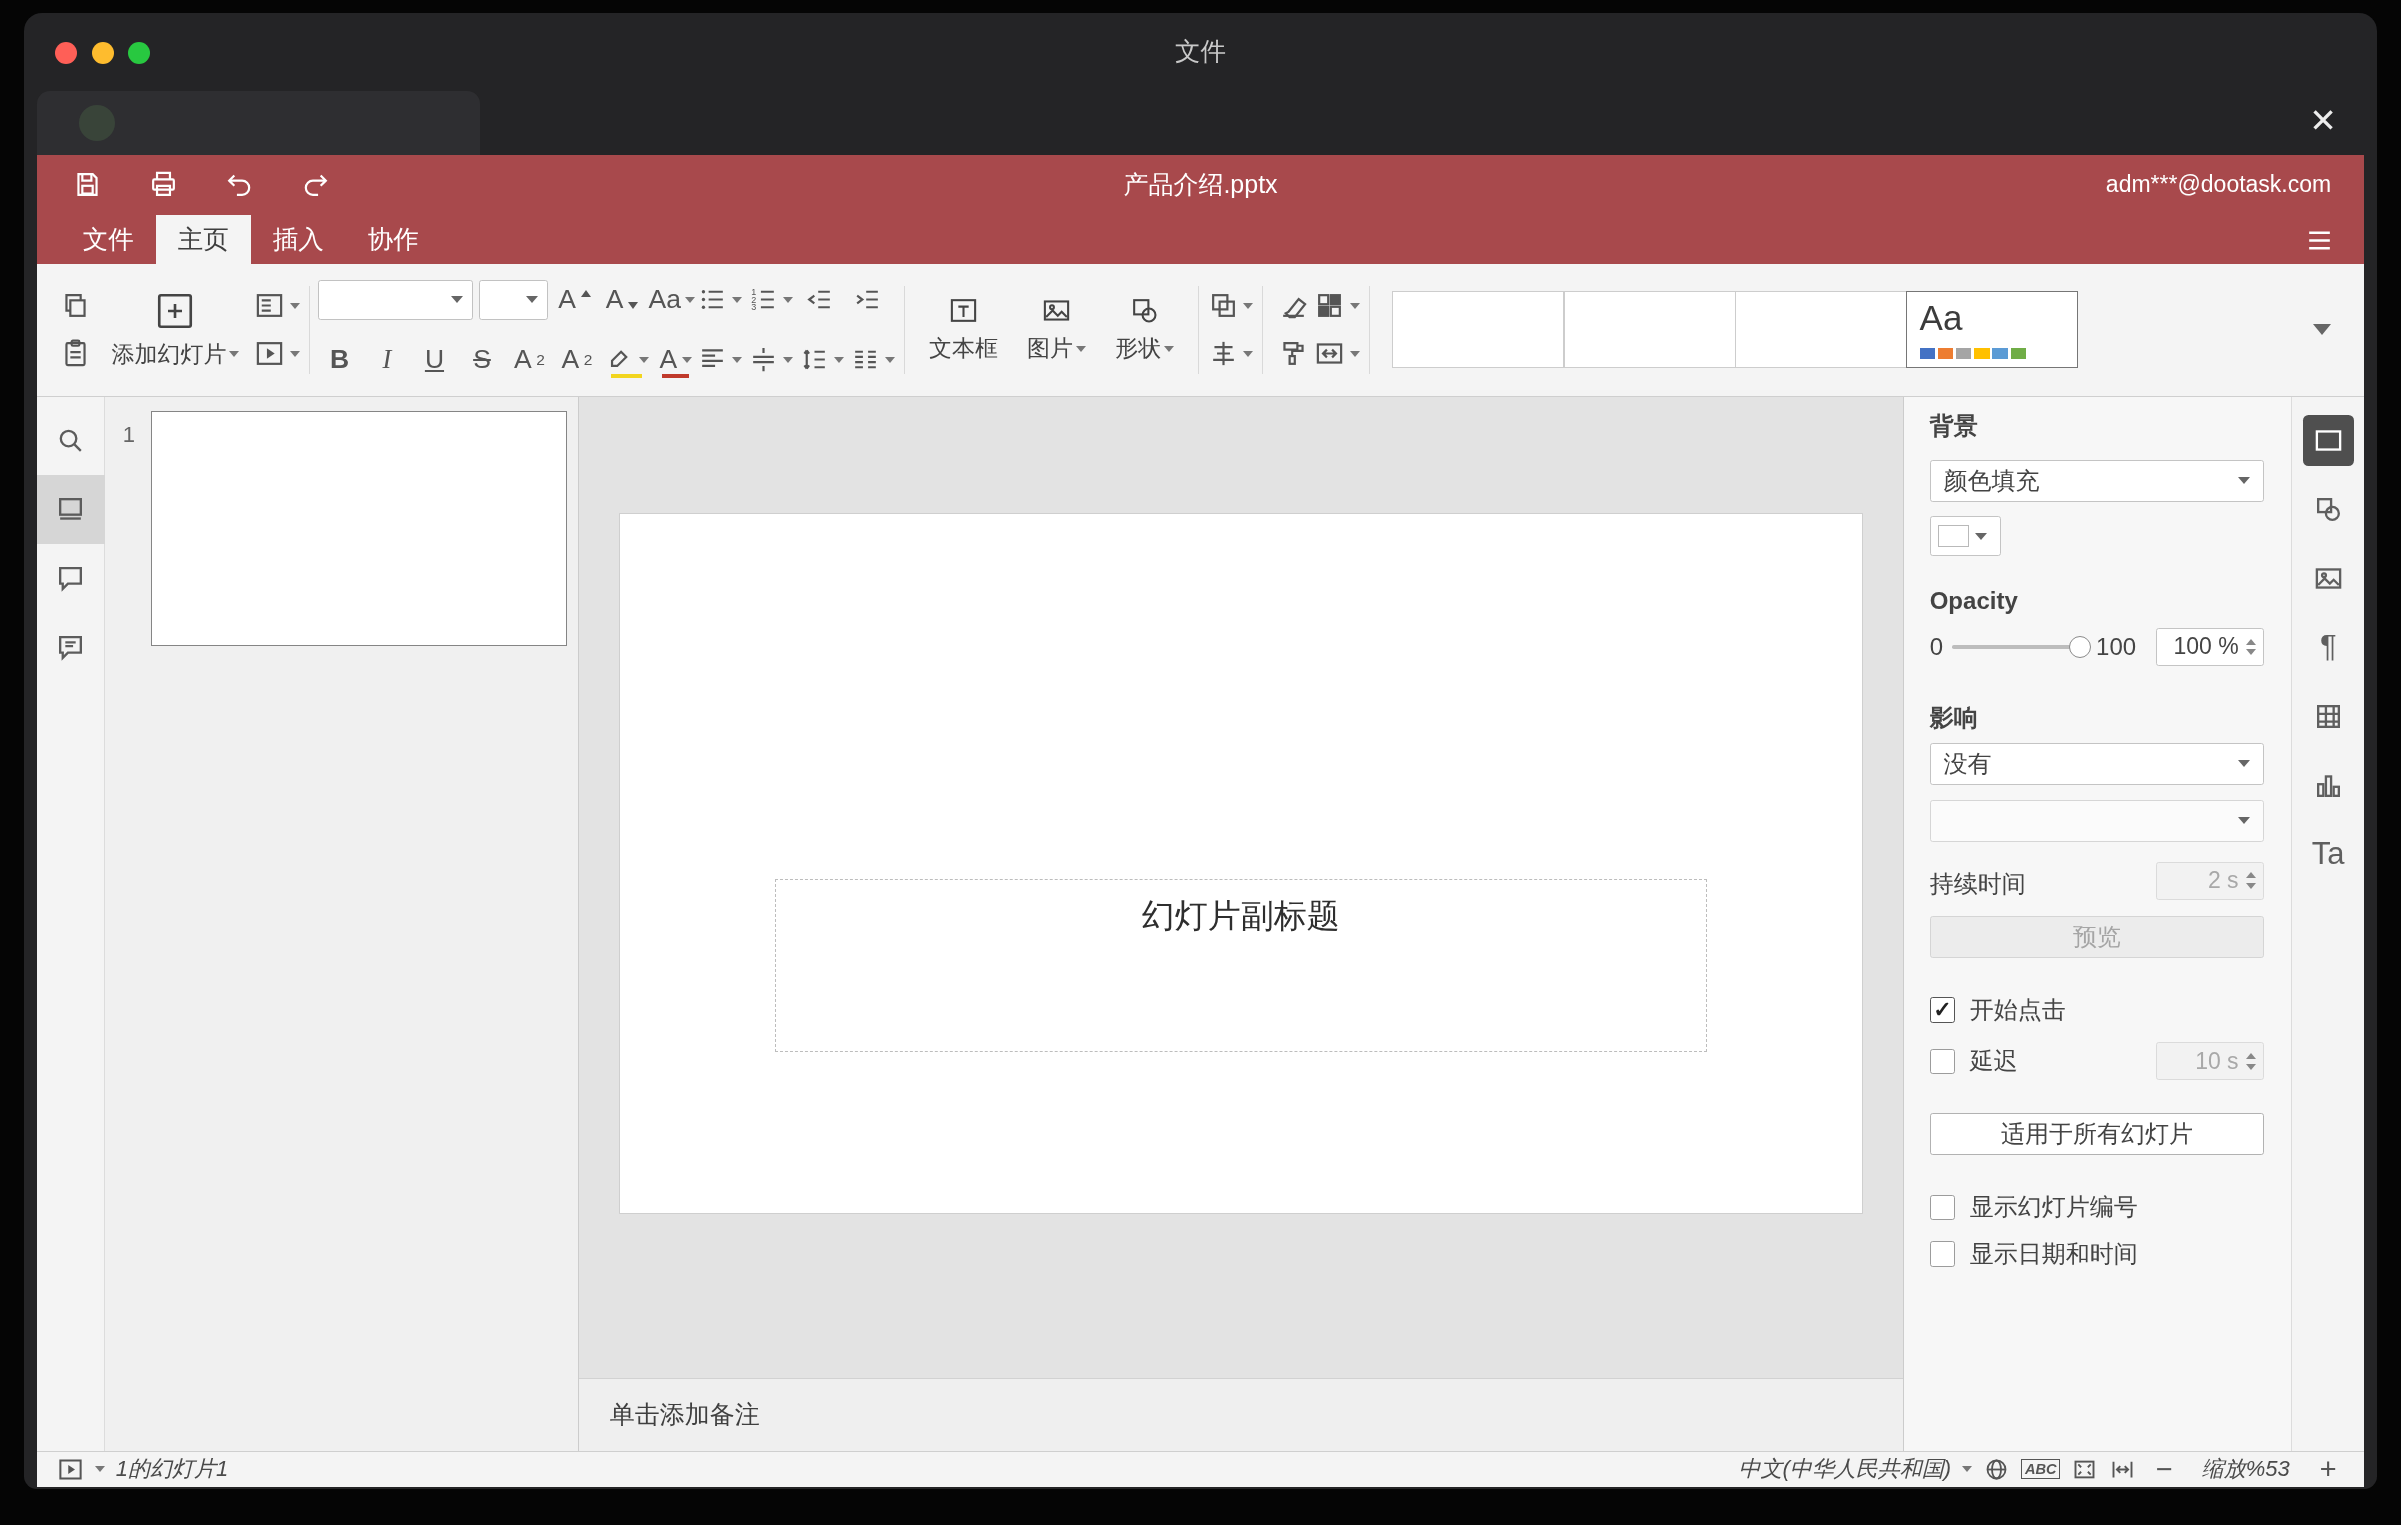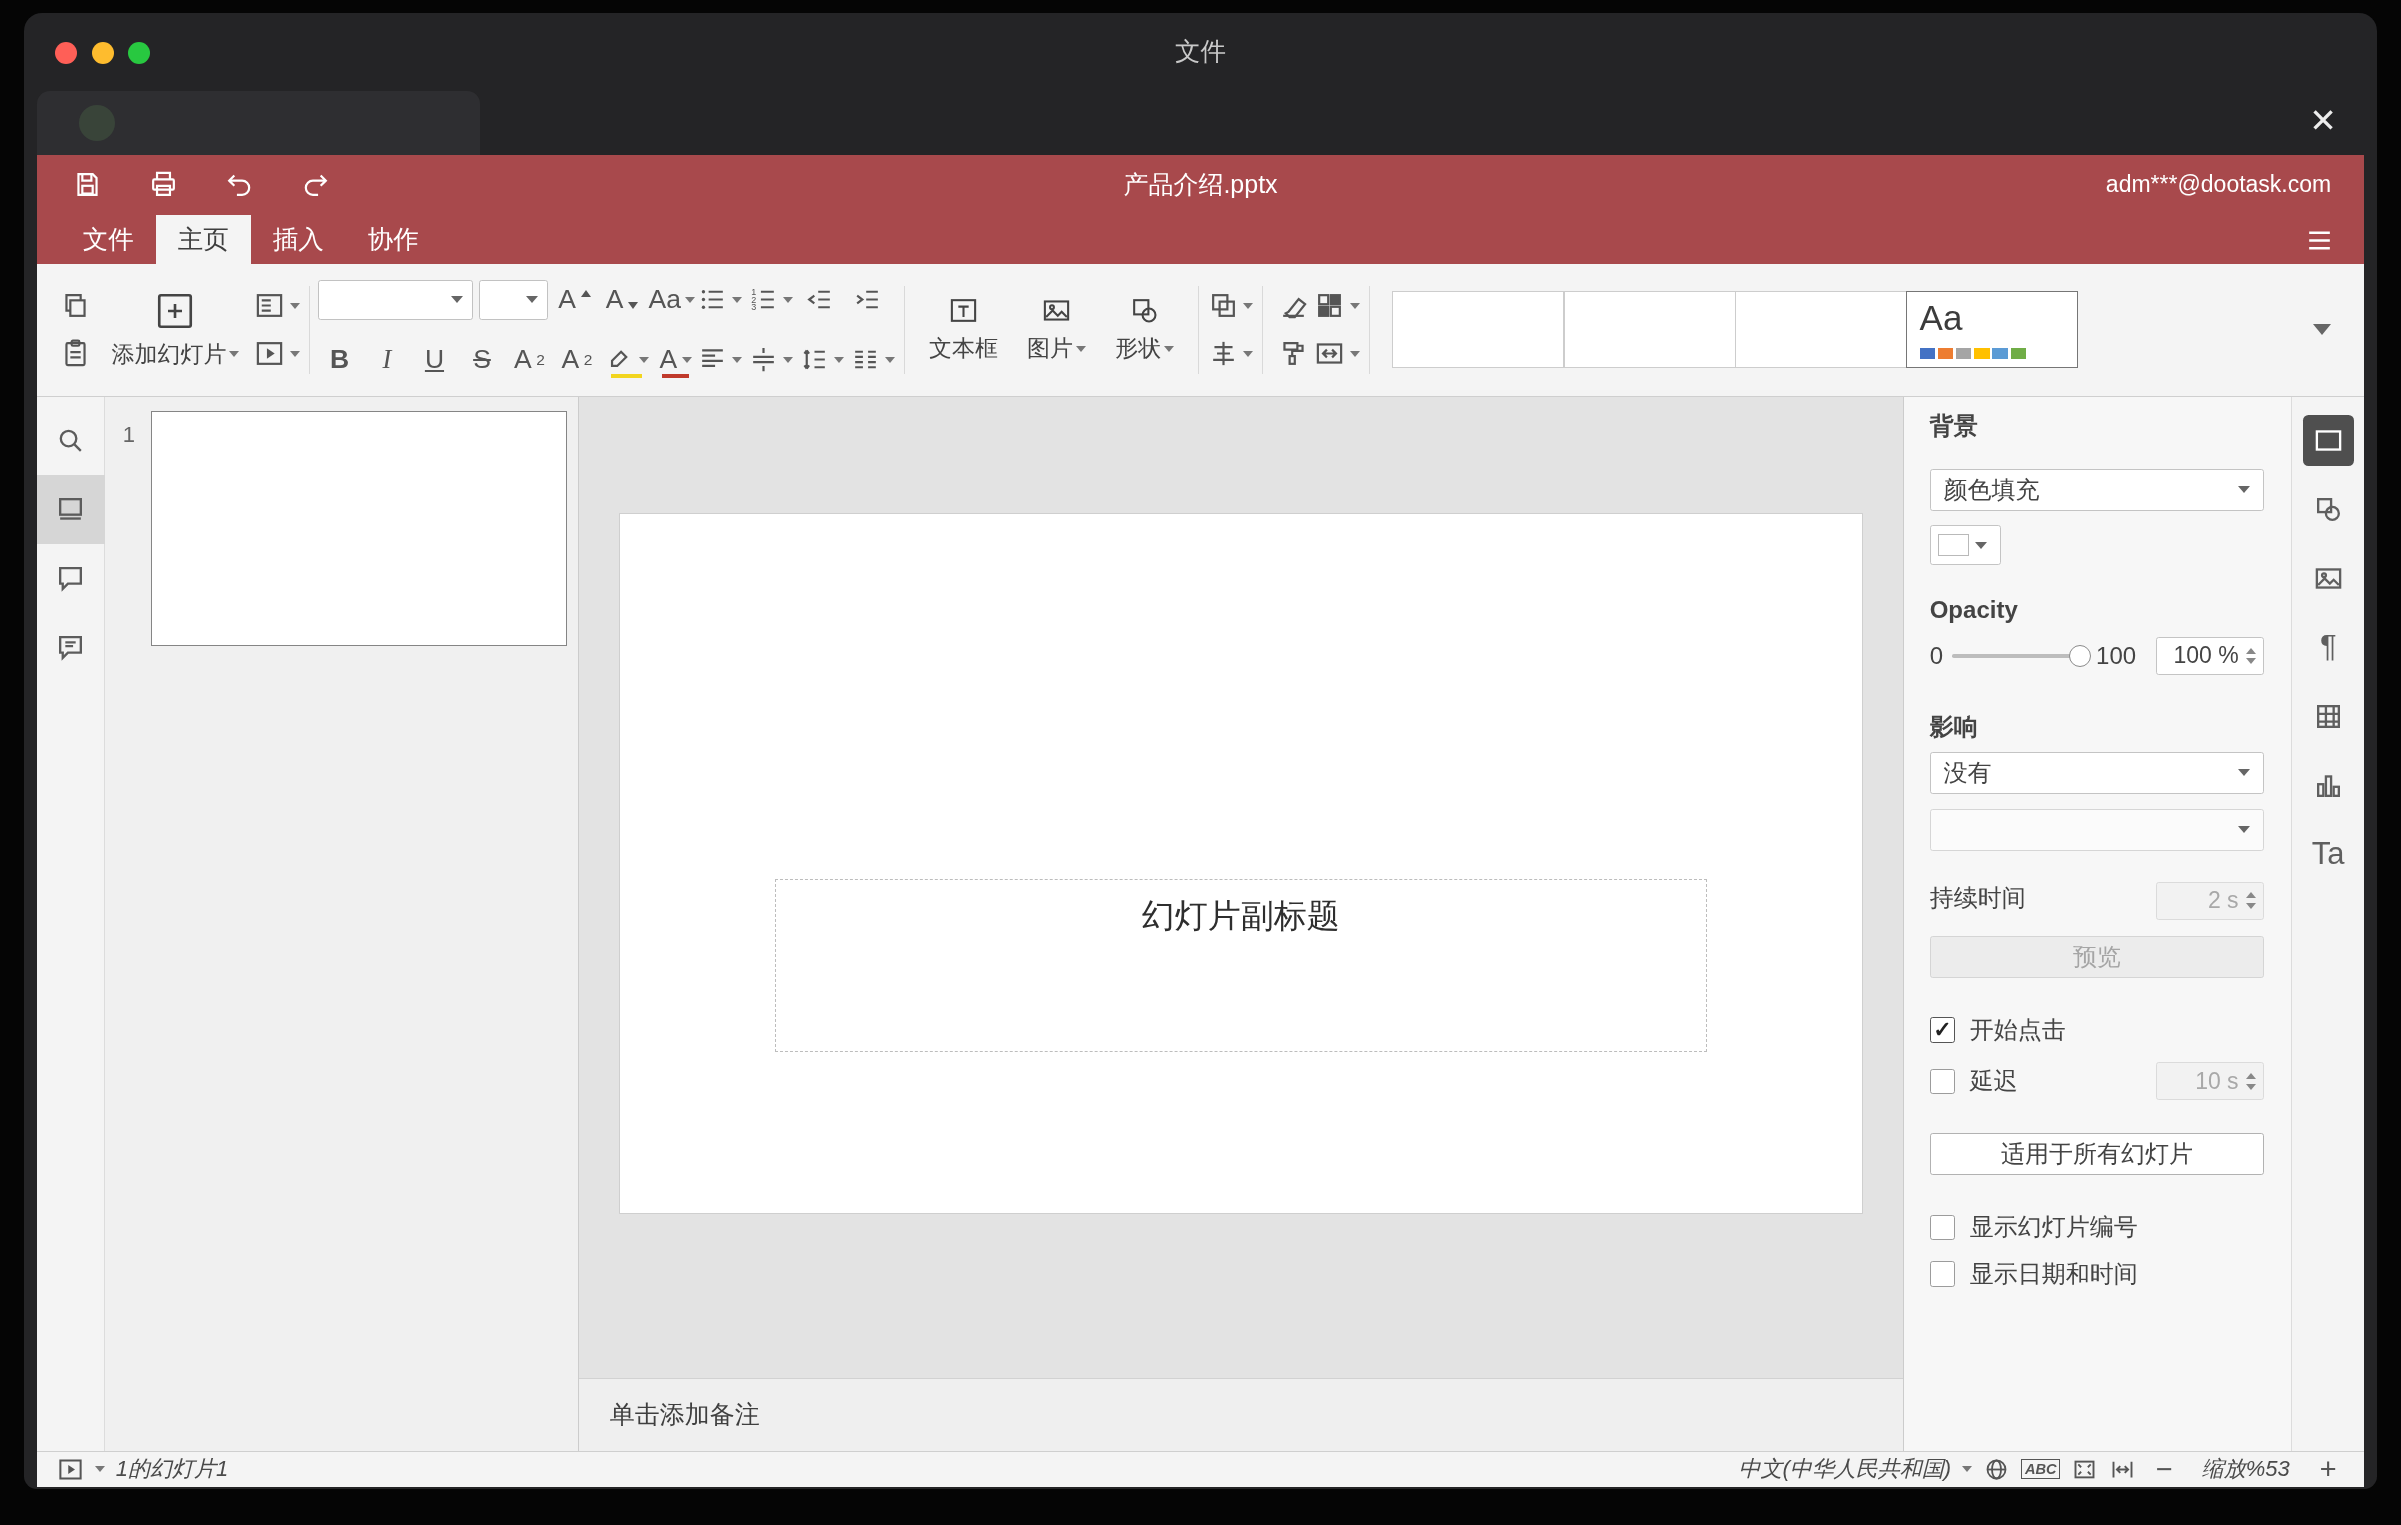--- a/index.html
+++ b/index.html
@@ -123,21 +123,21 @@
   .knob { position:absolute; right:-3.6px; top:50%; transform:translateY(-50%); width:22px; height:22px;
     background:#fff; border:0.9px solid #8a8a8a; border-radius:50%; }
   .spin { display:flex; align-items:center; width:108px; height:38px; background:#fff;
     border:0.9px solid #c4c4c4; border-radius:2.7px; padding:0 7.3px; font-size:23px; color:#444; }
   .spin .val { flex:1; text-align:right; padding-right:7.3px; }
   .spin .arrows { display:flex; flex-direction:column; gap:4.6px; }
   .spin .a-up { width:0;height:0;border-left:5.5px solid transparent;border-right:5.5px solid transparent;border-bottom:6.4px solid #888; }
   .spin .a-dn { width:0;height:0;border-left:5.5px solid transparent;border-right:5.5px solid transparent;border-top:6.4px solid #888; }
   .spin.disabled { background:#f2f2f2; border-color:#dbdbdb; color:#a8a8a8; }
   .spin.ml { margin-left:auto; }
-  .dur-row { display:flex; align-items:flex-start; margin-top:31px; }
+  .dur-row { display:flex; align-items:flex-end; margin-top:20px; }
   .btn { height:42px; display:flex; align-items:center; justify-content:center; background:#fff;
     border:0.9px solid #b2b2b2; border-radius:2.7px; font-size:24px; color:#444; cursor:pointer; }
   .btn.disabled { background:#ececec; border-color:#d5d5d5; color:#a5a5a5; }
   .cb-row { display:flex; align-items:center; gap:14.6px; font-size:24px; }
   .cb { width:25.5px; height:25.5px; background:#fff; border:1.8px solid #9c9c9c; border-radius:2.7px;
     display:flex; align-items:center; justify-content:center; cursor:pointer; flex:none; }
   .cb.checked { border-color:#555; }
   .cb.checked i { font-style:normal; font-size:22px; font-weight:bold; color:#222; line-height:1; }
 
   
@@ -543,21 +543,21 @@
             </div>
           </div>
         </div>
         <div class="notes">
           <span>单击添加备注</span>
         </div>
       </div>
 
       <div class="right-panel">
         <div class="rp-label bold">背景</div>
-        <div class="select" style="margin-top:27px">
+        <div class="select" style="margin-top:18px">
           <span>颜色填充</span>
           <span class="chev"></span>
         </div>
         <div class="color-combo">
           <span class="swatch"></span>
           <span class="chev"></span>
         </div>
 
         <div class="rp-label bold" style="margin-top:31px">Opacity</div>
         <div class="op-row">

